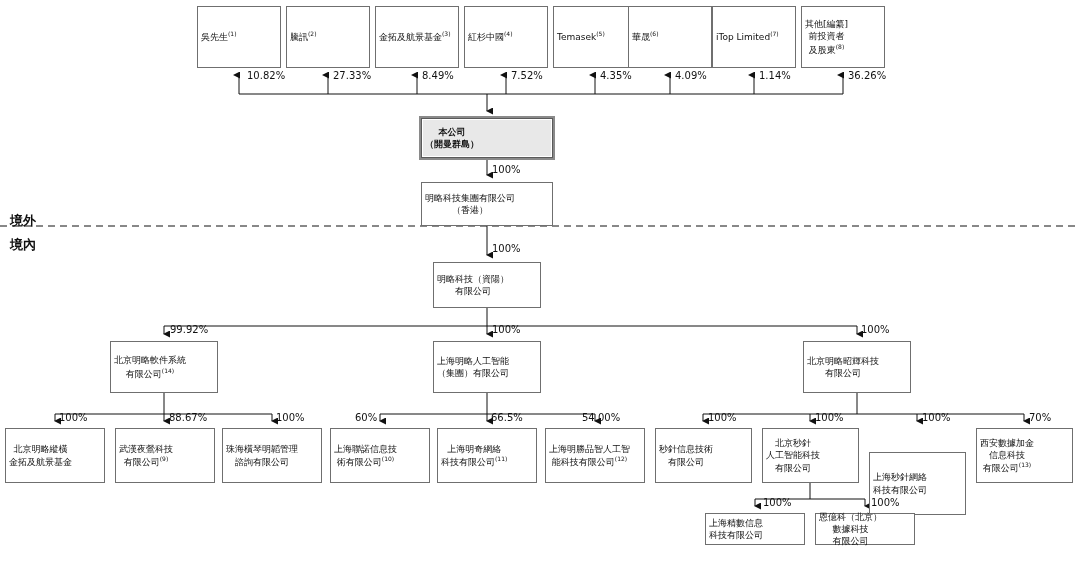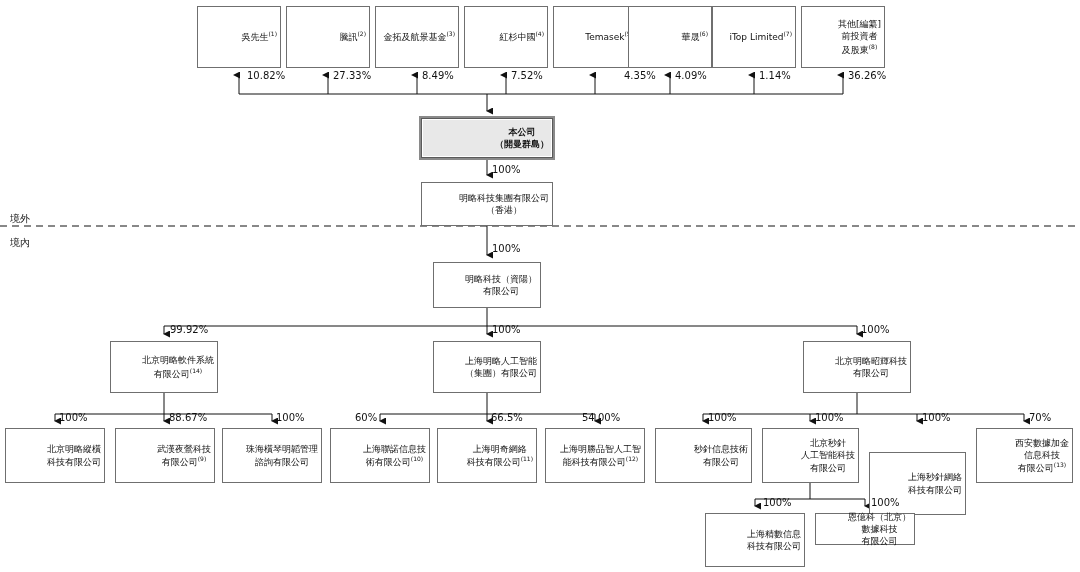--- a/index.html
+++ b/index.html
@@ -20,21 +20,21 @@
     width:1080px; height:572px;
     pointer-events:none;
   }
   .node{
     position:absolute;
     box-sizing:border-box;
     border:1px solid #6f6f6f;
     background:#ffffff;
     display:flex;
     align-items:center;
-    justify-content:flex-end;
+    justify-content:flex-start;
     text-align:center;
     line-height:1.35;
     font-size:9px;
     color:#111;
     padding:2px 3px;
   }
   .node .txt{
     display:block;
     white-space:pre-line;
   }
@@ -47,24 +47,24 @@
   .node sup{ font-size:6px; vertical-align:super; }
   .pct{
     position:absolute;
     font-size:10px;
     color:#111;
     white-space:nowrap;
     font-family:"DejaVu Sans","Liberation Sans",sans-serif;
   }
   .zone-label{
     position:absolute;
-    font-size:10px;
+    font-size:13px;
     color:#111;
     white-space:nowrap;
-    font-weight:normal;
+    font-weight:bold;
   }
 </style>
 </head>
 <body>
 
 <div id="chart">
 
   <svg id="svg-layer" viewBox="0 0 1080 572" width="1080" height="572">
     <defs>
       <marker id="arrowUp" markerWidth="7" markerHeight="7" refX="3.5" refY="6" orient="auto-start-reverse" markerUnits="userSpaceOnUse">
@@ -173,21 +173,21 @@
       <div class="node" style="left: 433px; top: 341px; width: 108px; height: 52px;">
         <span class="txt">上海明略人工智能
 （集團）有限公司</span>
       </div>
       <div class="node" style="left: 803px; top: 341px; width: 108px; height: 52px;">
         <span class="txt">北京明略昭輝科技
 有限公司</span>
       </div>
       <div class="node" style="left: 5px; top: 428px; width: 100px; height: 55px;">
         <span class="txt">北京明略縱橫
-科技有限公司</span>
+金拓及航景基金</span>
       </div>
       <div class="node" style="left: 115px; top: 428px; width: 100px; height: 55px;">
         <span class="txt">武漢夜鶯科技
 有限公司<sup>(9)</sup></span>
       </div>
       <div class="node" style="left: 222px; top: 428px; width: 100px; height: 55px;">
         <span class="txt">珠海橫琴明韜管理
 諮詢有限公司</span>
       </div>
       <div class="node" style="left: 330px; top: 428px; width: 100px; height: 55px;">
@@ -213,36 +213,36 @@
       </div>
       <div class="node" style="left: 869px; top: 436px; width: 97px; height: 63px; margin-top: 16px;">
         <span class="txt">上海秒針網絡
 科技有限公司</span>
       </div>
       <div class="node" style="left: 976px; top: 428px; width: 97px; height: 55px;">
         <span class="txt">西安數據加金
 信息科技
 有限公司<sup>(13)</sup></span>
       </div>
-      <div class="node" style="left: 705px; top: 513px; width: 100px; height: 54px;">
+      <div class="node" style="left: 705px; top: 513px; width: 100px; height: 32px;">
         <span class="txt">上海精數信息
 科技有限公司</span>
       </div>
       <div class="node" style="left: 815px; top: 513px; width: 100px; height: 32px;">
         <span class="txt">恩億科（北京）
 數據科技
 有限公司</span>
       </div>
     </div>
   <div id="labels-layer">
       <div class="pct" style="left: 247px; top: 70px;">10.82%</div>
       <div class="pct" style="left: 333px; top: 70px;">27.33%</div>
       <div class="pct" style="left: 422px; top: 70px;">8.49%</div>
       <div class="pct" style="left: 511px; top: 70px;">7.52%</div>
-      <div class="pct" style="left: 600px; top: 70px; margin-left: 24px;">4.35%</div>
+      <div class="pct" style="left: 600px; top: 70px;">4.35%</div>
       <div class="pct" style="left: 675px; top: 70px;">4.09%</div>
       <div class="pct" style="left: 759px; top: 70px;">1.14%</div>
       <div class="pct" style="left: 848px; top: 70px;">36.26%</div>
       <div class="pct" style="left: 492px; top: 164px;">100%</div>
       <div class="pct" style="left: 492px; top: 243px;">100%</div>
       <div class="pct" style="left: 170px; top: 324px;">99.92%</div>
       <div class="pct" style="left: 492px; top: 324px;">100%</div>
       <div class="pct" style="left: 861px; top: 324px;">100%</div>
       <div class="pct" style="left: 59px; top: 412px;">100%</div>
       <div class="pct" style="left: 169px; top: 412px;">88.67%</div>

